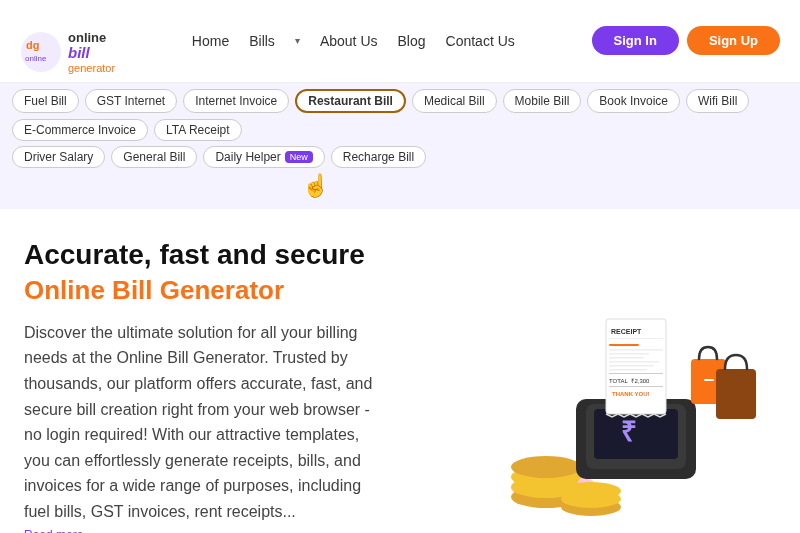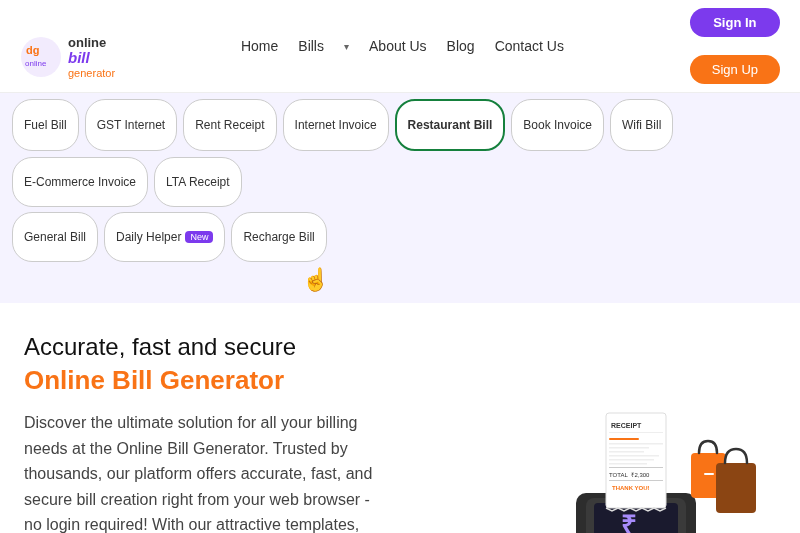--- a/index.html
+++ b/index.html
@@ -44,70 +44,69 @@
     }
     .nav .bills-link {
       display: flex;
       align-items: center;
       gap: 20px;
     }
     .nav .chevron { font-size: 10px; color: #666; }
 
     .header-btns {
       display: flex;
-      gap: 18px;
-      flex-direction: column;
+      gap: 8px;
     }
     .btn-signin {
       background: #7c3aed;
       color: #fff;
       border: none;
       border-radius: 20px;
       padding: 7px 22px;
       font-size: 13px;
       cursor: pointer;
       font-weight: 600;
     }
     .btn-signup {
       background: #f97316;
       color: #fff;
       border: none;
       border-radius: 20px;
       padding: 7px 22px;
       font-size: 13px;
       cursor: pointer;
-      font-weight: 400;
+      font-weight: 700;
       text-align: center;
     }
 
     
     .tag-bar {
       background: #f5f3ff;
       padding: 6px 12px;
     }
     .tag-row {
       display: flex;
       flex-wrap: wrap;
       gap: 6px;
       margin-bottom: 5px;
     }
     .tag {
       display: inline-flex;
       align-items: center;
       border: 1px solid #ccc;
       border-radius: 20px;
-      padding: 17px 11px;
+      padding: 3px 11px;
       font-size: 12px;
       color: #333;
       cursor: pointer;
       background: #fff;
       white-space: nowrap;
     }
     .tag.active {
-      border: 2px solid #15803d;
+      border: 2px solid #a16207;
       color: #333;
       font-weight: 600;
     }
     .tag .new-badge {
       background: #7c3aed;
       color: #fff;
       font-size: 9px;
       border-radius: 4px;
       padding: 1px 5px;
       margin-left: 4px;
@@ -131,23 +130,23 @@
       align-items: flex-start;
       justify-content: space-between;
       padding: 30px 24px 10px 24px;
       background: #fff;
       min-height: 300px;
     }
     .hero-left {
       max-width: 360px;
     }
     .hero-left h1 {
-      font-size: 24px;
+      font-size: 28px;
       color: #111;
-      font-weight: 400;
+      font-weight: 700;
       margin-bottom: 4px;
     }
     .hero-left h2 {
       font-size: 26px;
       color: #f97316;
       font-weight: 700;
       margin-bottom: 14px;
     }
     .hero-left p {
       font-size: 16px;
@@ -220,29 +219,31 @@
   <div class="header-btns">
     <button class="btn-signin">Sign In</button>
     <button class="btn-signup">Sign Up</button>
   </div>
 </div>
 
 <div class="tag-bar">
   <div class="tag-row" id="tag-row-1">
       <span class="tag">Fuel Bill</span>
       <span class="tag">GST Internet</span>
-      <span class="tag">Rent Receipt</span>
       <span class="tag">Internet Invoice</span>
       <span class="tag active">Restaurant Bill</span>
+      <span class="tag">Medical Bill</span>
+      <span class="tag">Mobile Bill</span>
       <span class="tag">Book Invoice</span>
       <span class="tag">Wifi Bill</span>
       <span class="tag">E-Commerce Invoice</span>
       <span class="tag">LTA Receipt</span>
     </div>
   <div class="tag-row" id="tag-row-2">
+      <span class="tag">Driver Salary</span>
       <span class="tag">General Bill</span>
       <span class="tag">Daily Helper<span class="new-badge">New</span></span>
       <span class="tag">Recharge Bill</span>
     </div>
 
   <div class="cursor-area">
     <span class="cursor">☝</span>
   </div>
 </div>
 

